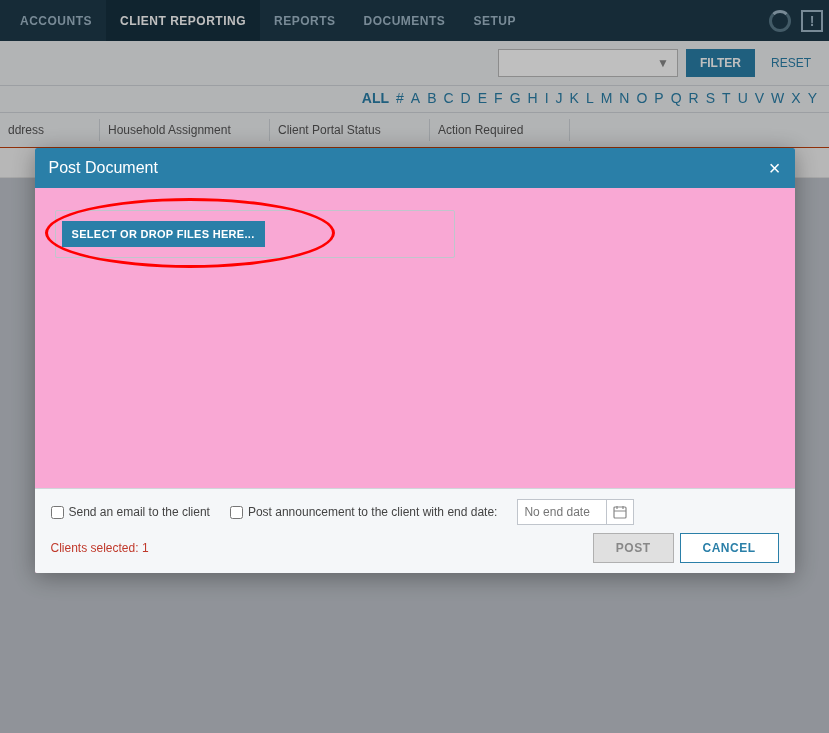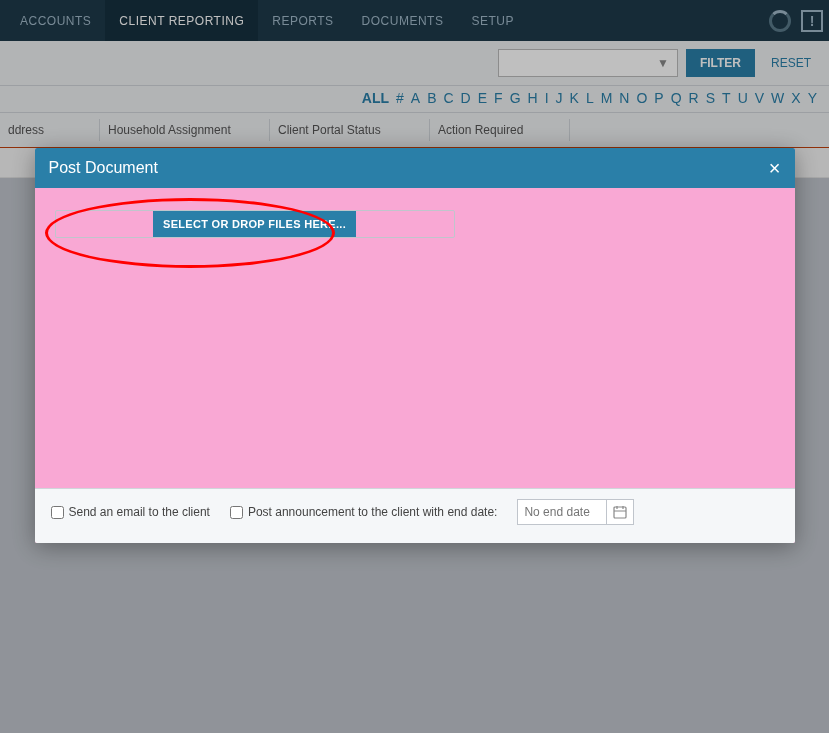--- a/index.html
+++ b/index.html
@@ -4,21 +4,21 @@
   <style>
     * { box-sizing: border-box; margin: 0; padding: 0; }
     body { font-family: Arial, sans-serif; font-size: 13px; background: #c0c5cc; width: 829px; height: 733px; overflow: hidden; }
     .nav-item {
       color: #a0b8c8;
       padding: 0 14px;
       height: 41px;
       display: flex;
       align-items: center;
       font-size: 12px;
-      font-weight: normal;
+      font-weight: bold;
       cursor: pointer;
       letter-spacing: 0.5px;
       justify-content: flex-end;
     }
     .nav-spacer { flex: 1; }
     .nav-icons {
       display: flex;
       align-items: center;
       gap: 10px;
     }
@@ -218,21 +218,21 @@
   <div style="background:#f9a8d4;width:760px;border-radius:2px;box-shadow:0 4px 24px rgba(0,0,0,0.35);overflow:hidden;position:relative;">
 
     <div style="background:#2a7fa8;padding:10px 14px;display:flex;align-items:center;justify-content:space-between;">
       <span style="color:white;font-size:16px;font-weight:normal;">Post Document</span>
       <button style="color:white;font-size:20px;cursor:pointer;background:none;border:none;line-height:1;padding:0;">×</button>
     </div>
 
     <div style="padding:22px 20px;min-height:300px;position:relative;">
 
       <div style="display:flex;align-items:center;gap:10px;margin-bottom:12px;">
-        <div style="border:1px solid #c0c5cc;border-radius:2px;padding:11px 6px;width:400px;height:28px;display:flex;align-items:center;gap:6px;justify-content:center;">
+        <div style="border:1px solid #c0c5cc;border-radius:2px;padding:11px 6px;width:400px;height:48px;display:flex;align-items:center;gap:6px;">
           <button style="background:#2a7fa8;color:white;border:none;padding:5px 10px;font-size:11px;font-weight:bold;cursor:pointer;height:26px;letter-spacing:0.3px;white-space:nowrap;">SELECT OR DROP FILES HERE...</button>
         </div>
       </div>
 
       <div style="position:absolute;border:3px solid red;border-radius:50%;width:290px;height:70px;top:10px;left:10px;pointer-events:none;"></div>
 
     </div>
 
     <div style="background:#f5f7f9;border-top:1px solid #d0d5da;padding:10px 16px;">
 
@@ -251,16 +251,23 @@
             <svg width="14" height="14" viewBox="0 0 14 14">
                 <rect x="1" y="2" width="12" height="11" rx="1" fill="none" stroke="#888" stroke-width="1.2"></rect>
                 <line x1="4" y1="1" x2="4" y2="4" stroke="#888" stroke-width="1.2"></line>
                 <line x1="10" y1="1" x2="10" y2="4" stroke="#888" stroke-width="1.2"></line>
                 <line x1="1" y1="6" x2="13" y2="6" stroke="#888" stroke-width="1"></line>
               </svg>
           </div>
         </div>
       </div>
 
+      <div style="display:flex;align-items:center;justify-content:space-between;">
+        <span style="color:#c0392b;font-size:12px;">Clients selected: 1</span>
+        <div style="display:flex;gap:6px;">
+          <button style="background:#e0e0e0;border:1px solid #b0b0b0;color:#888;padding:7px 22px;font-size:12px;font-weight:bold;cursor:pointer;letter-spacing:0.5px;">POST</button>
+          <button style="background:white;border:1px solid #2a7fa8;color:#2a7fa8;padding:7px 22px;font-size:12px;font-weight:bold;cursor:pointer;letter-spacing:0.5px;">CANCEL</button>
+        </div>
+      </div>
     </div>
 
   </div>
 </div>
 
 </body></html>

